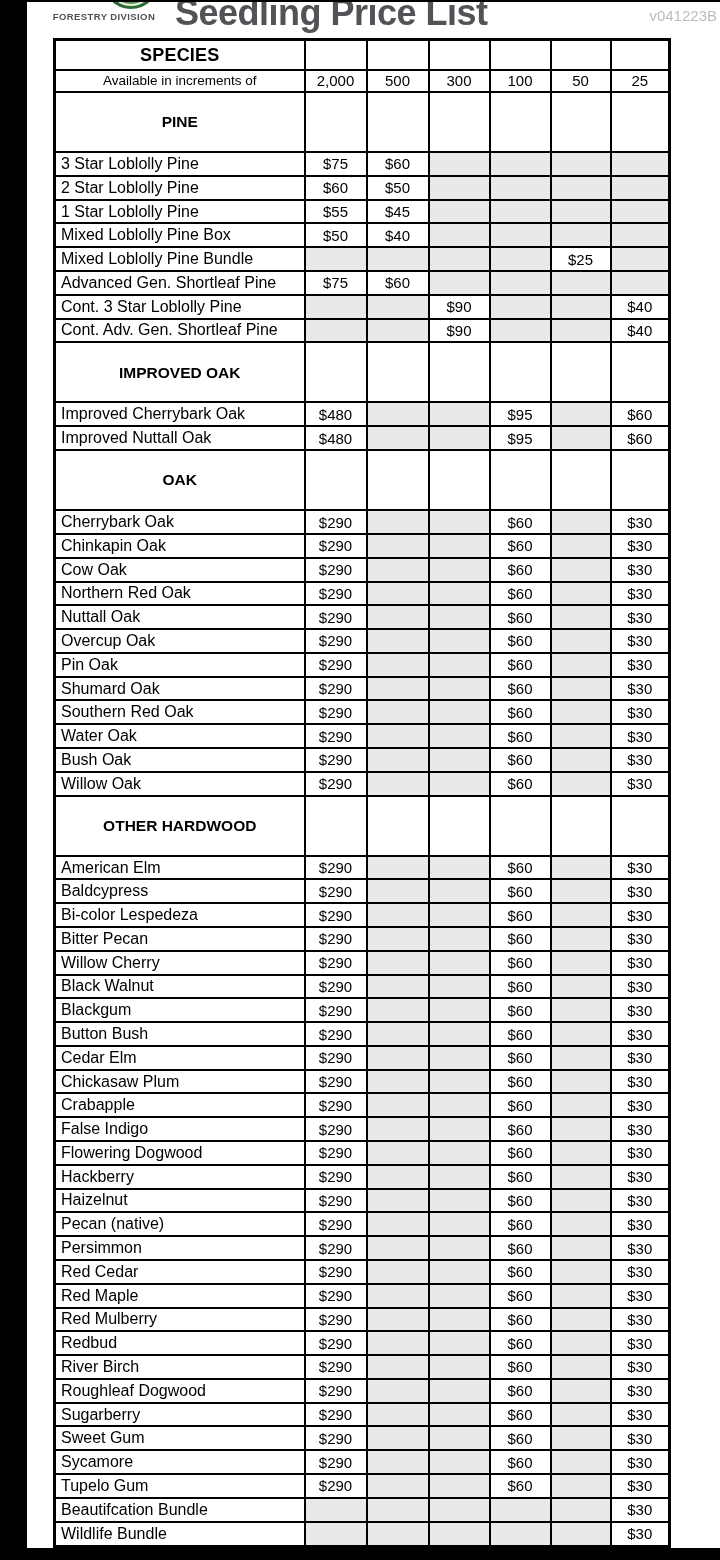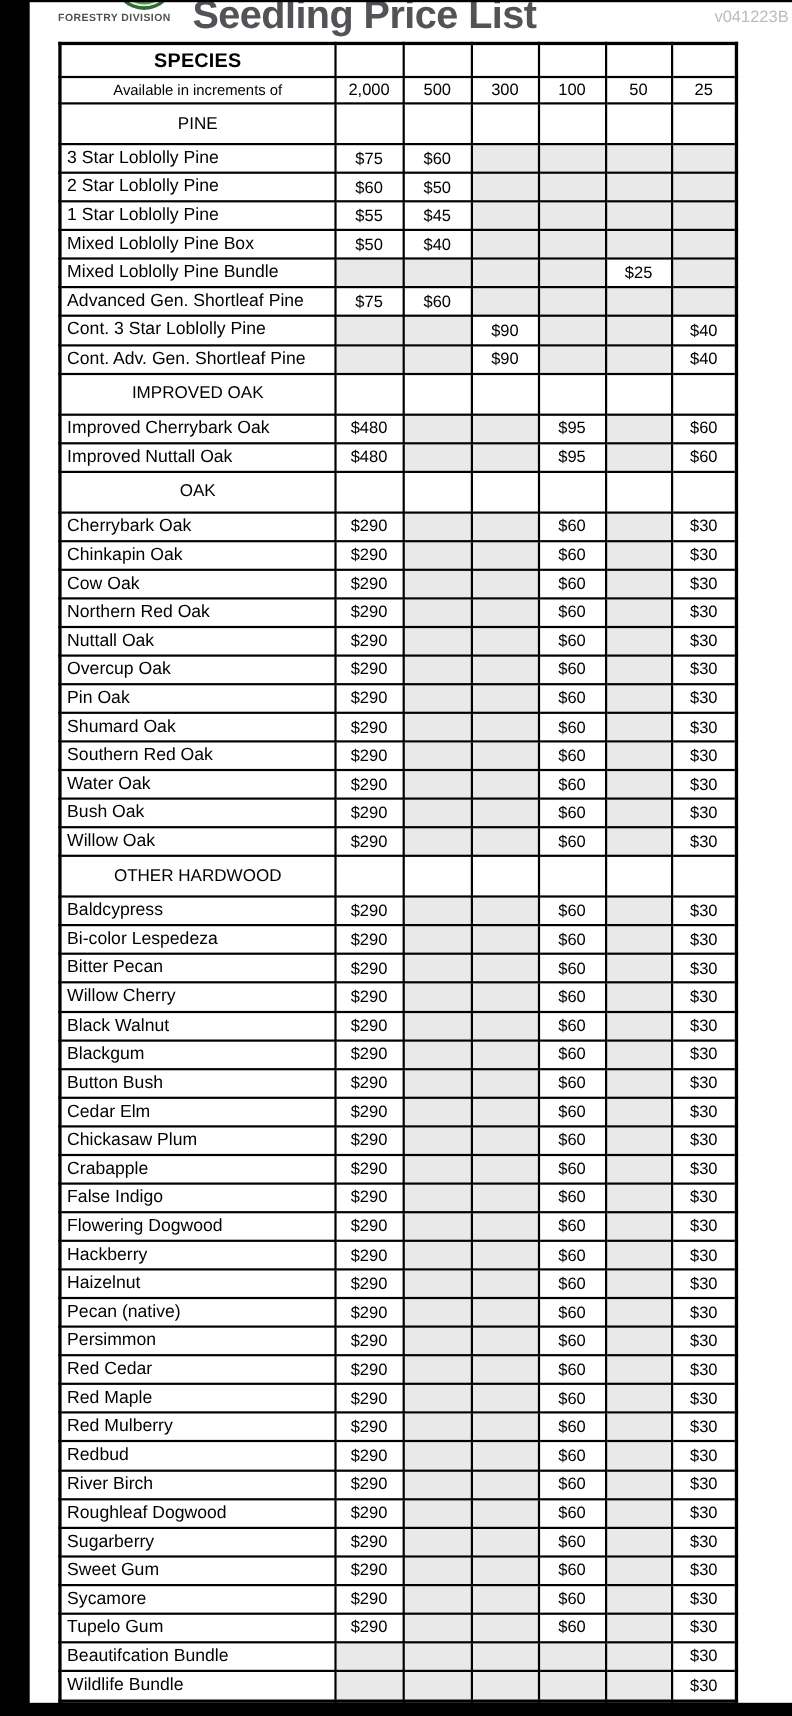--- a/index.html
+++ b/index.html
@@ -56,21 +56,21 @@
     white-space:nowrap; overflow:hidden;
     background:#fff;
     line-height:1;
   }
   .price-table td.price { text-align:center; padding:0; font-size:15px; }
   .price-table td.gray  { background:#e9e9e9; }
   tr.species-hdr { height:30px;margin-top:24px; }
   tr.species-hdr td { font-weight:bold; text-align:center; font-size:18px; padding:0; letter-spacing:0.2px; }
   tr.incr td.label { text-align:center; font-size:13.5px; padding:0;border-radius:11px; }
   tr.incr td.num   { text-align:center; font-size:15px; padding:0; }
-  tr.section td.name { font-weight:normal; text-align:center; font-size:15.5px; padding:4px; }
+  tr.section td.name { font-weight:bold; text-align:center; font-size:15.5px; padding:14px; }
 </style>
 </head>
 <body>
 
 <div class="edge edge-left"></div>
 <div class="edge edge-right"></div>
 
 <div class="page">
   <div class="seal"></div>
   <div class="org">FORESTRY DIVISION</div>
@@ -334,20 +334,29 @@
         <tr class="section">
           <td class="name">OTHER HARDWOOD</td>
           <td class="price"></td>
           <td class="price"></td>
           <td class="price"></td>
           <td class="price"></td>
           <td class="price"></td>
           <td class="price"></td>
         </tr>
         <tr>
+          <td>American Elm</td>
+          <td class="price">$290</td>
+          <td class="price gray"></td>
+          <td class="price gray"></td>
+          <td class="price">$60</td>
+          <td class="price gray"></td>
+          <td class="price">$30</td>
+        </tr>
+        <tr>
           <td>Baldcypress</td>
           <td class="price">$290</td>
           <td class="price gray"></td>
           <td class="price gray"></td>
           <td class="price">$60</td>
           <td class="price gray"></td>
           <td class="price">$30</td>
         </tr>
         <tr>
           <td>Bi-color Lespedeza</td>

